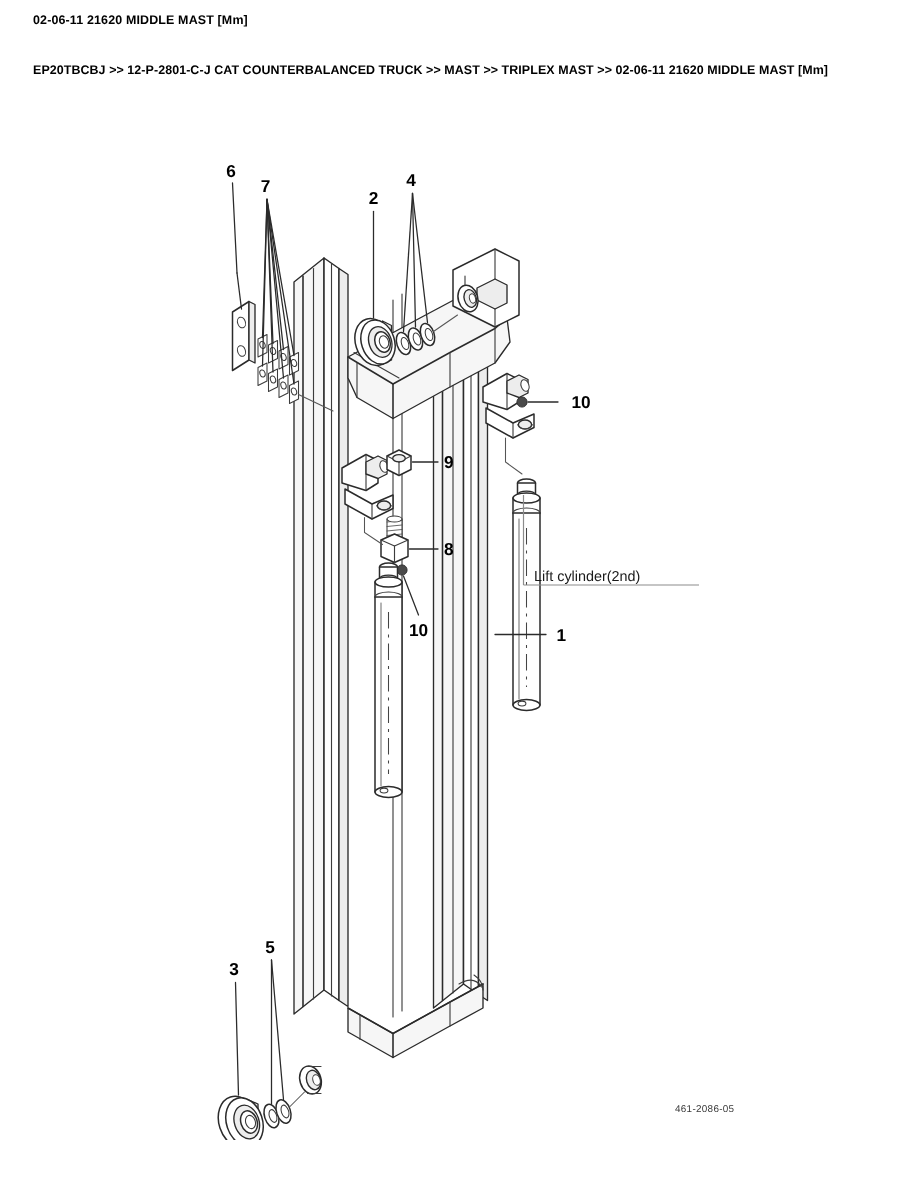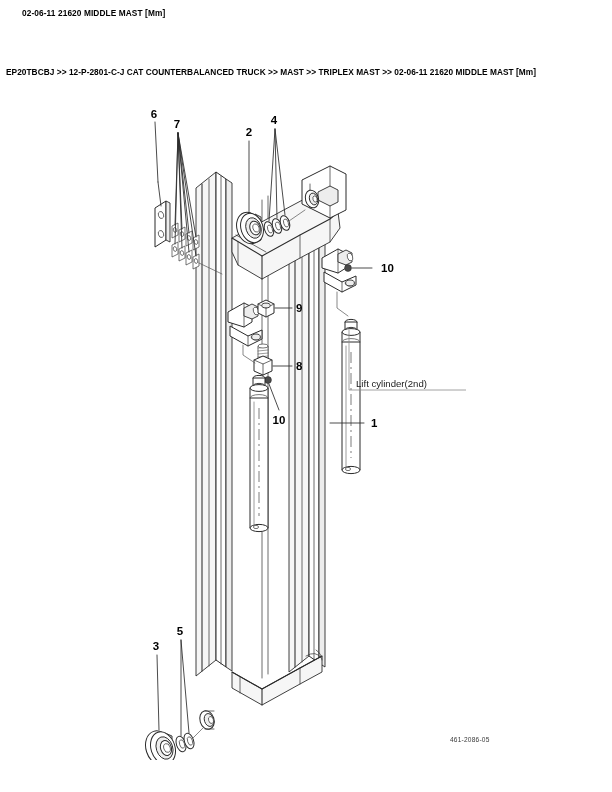--- a/index.html
+++ b/index.html
@@ -25,27 +25,26 @@
     position: absolute;
     left: 22px;
     top: 8px;
     font-size: 8.3px;
     font-weight: bold;
     letter-spacing: 0.1px;
     white-space: nowrap;
   }
   .hdr-breadcrumb {
     position: absolute;
-    left: 6px;
+    left: 22px;
     top: 41px;
     font-size: 8.3px;
     font-weight: bold;
     letter-spacing: 0.05px;
     white-space: nowrap;
-    margin-top: 26px;
   }
   .drawing-no {
     position: absolute;
     left: 450px;
     top: 736px;
     font-size: 6.6px;
     color: #3a3a3a;
     letter-spacing: 0.2px;
     white-space: nowrap;
   }

